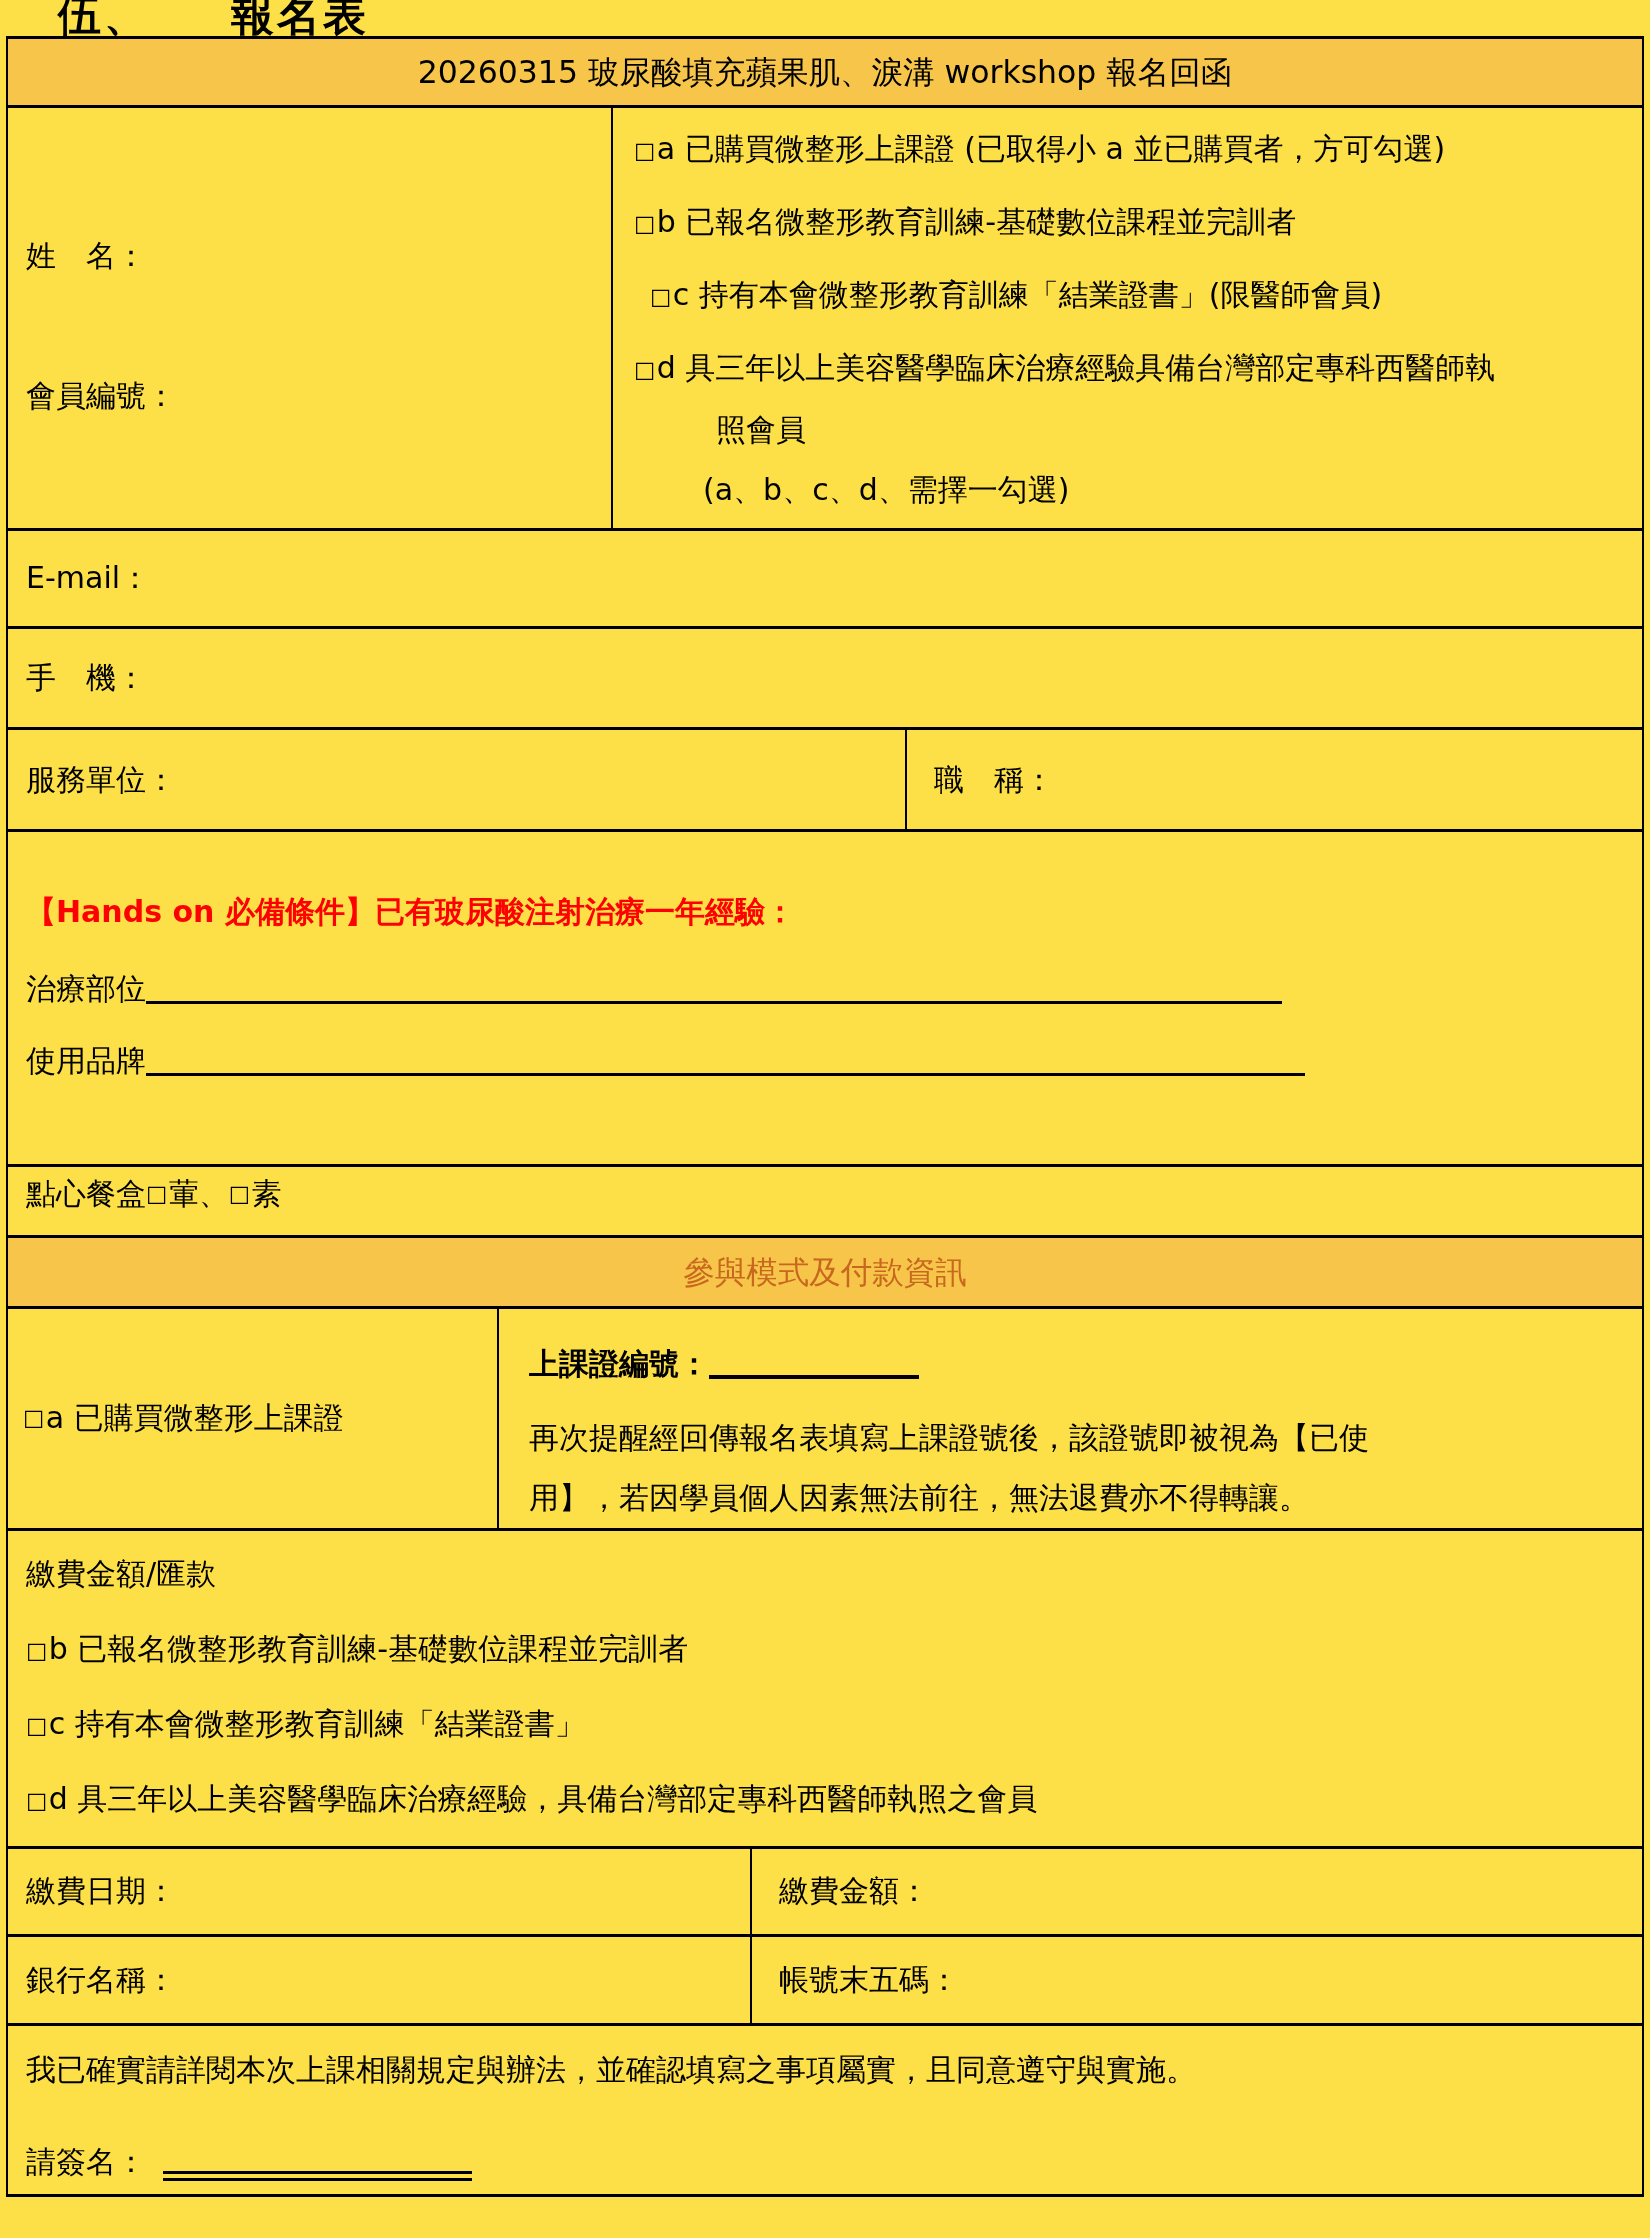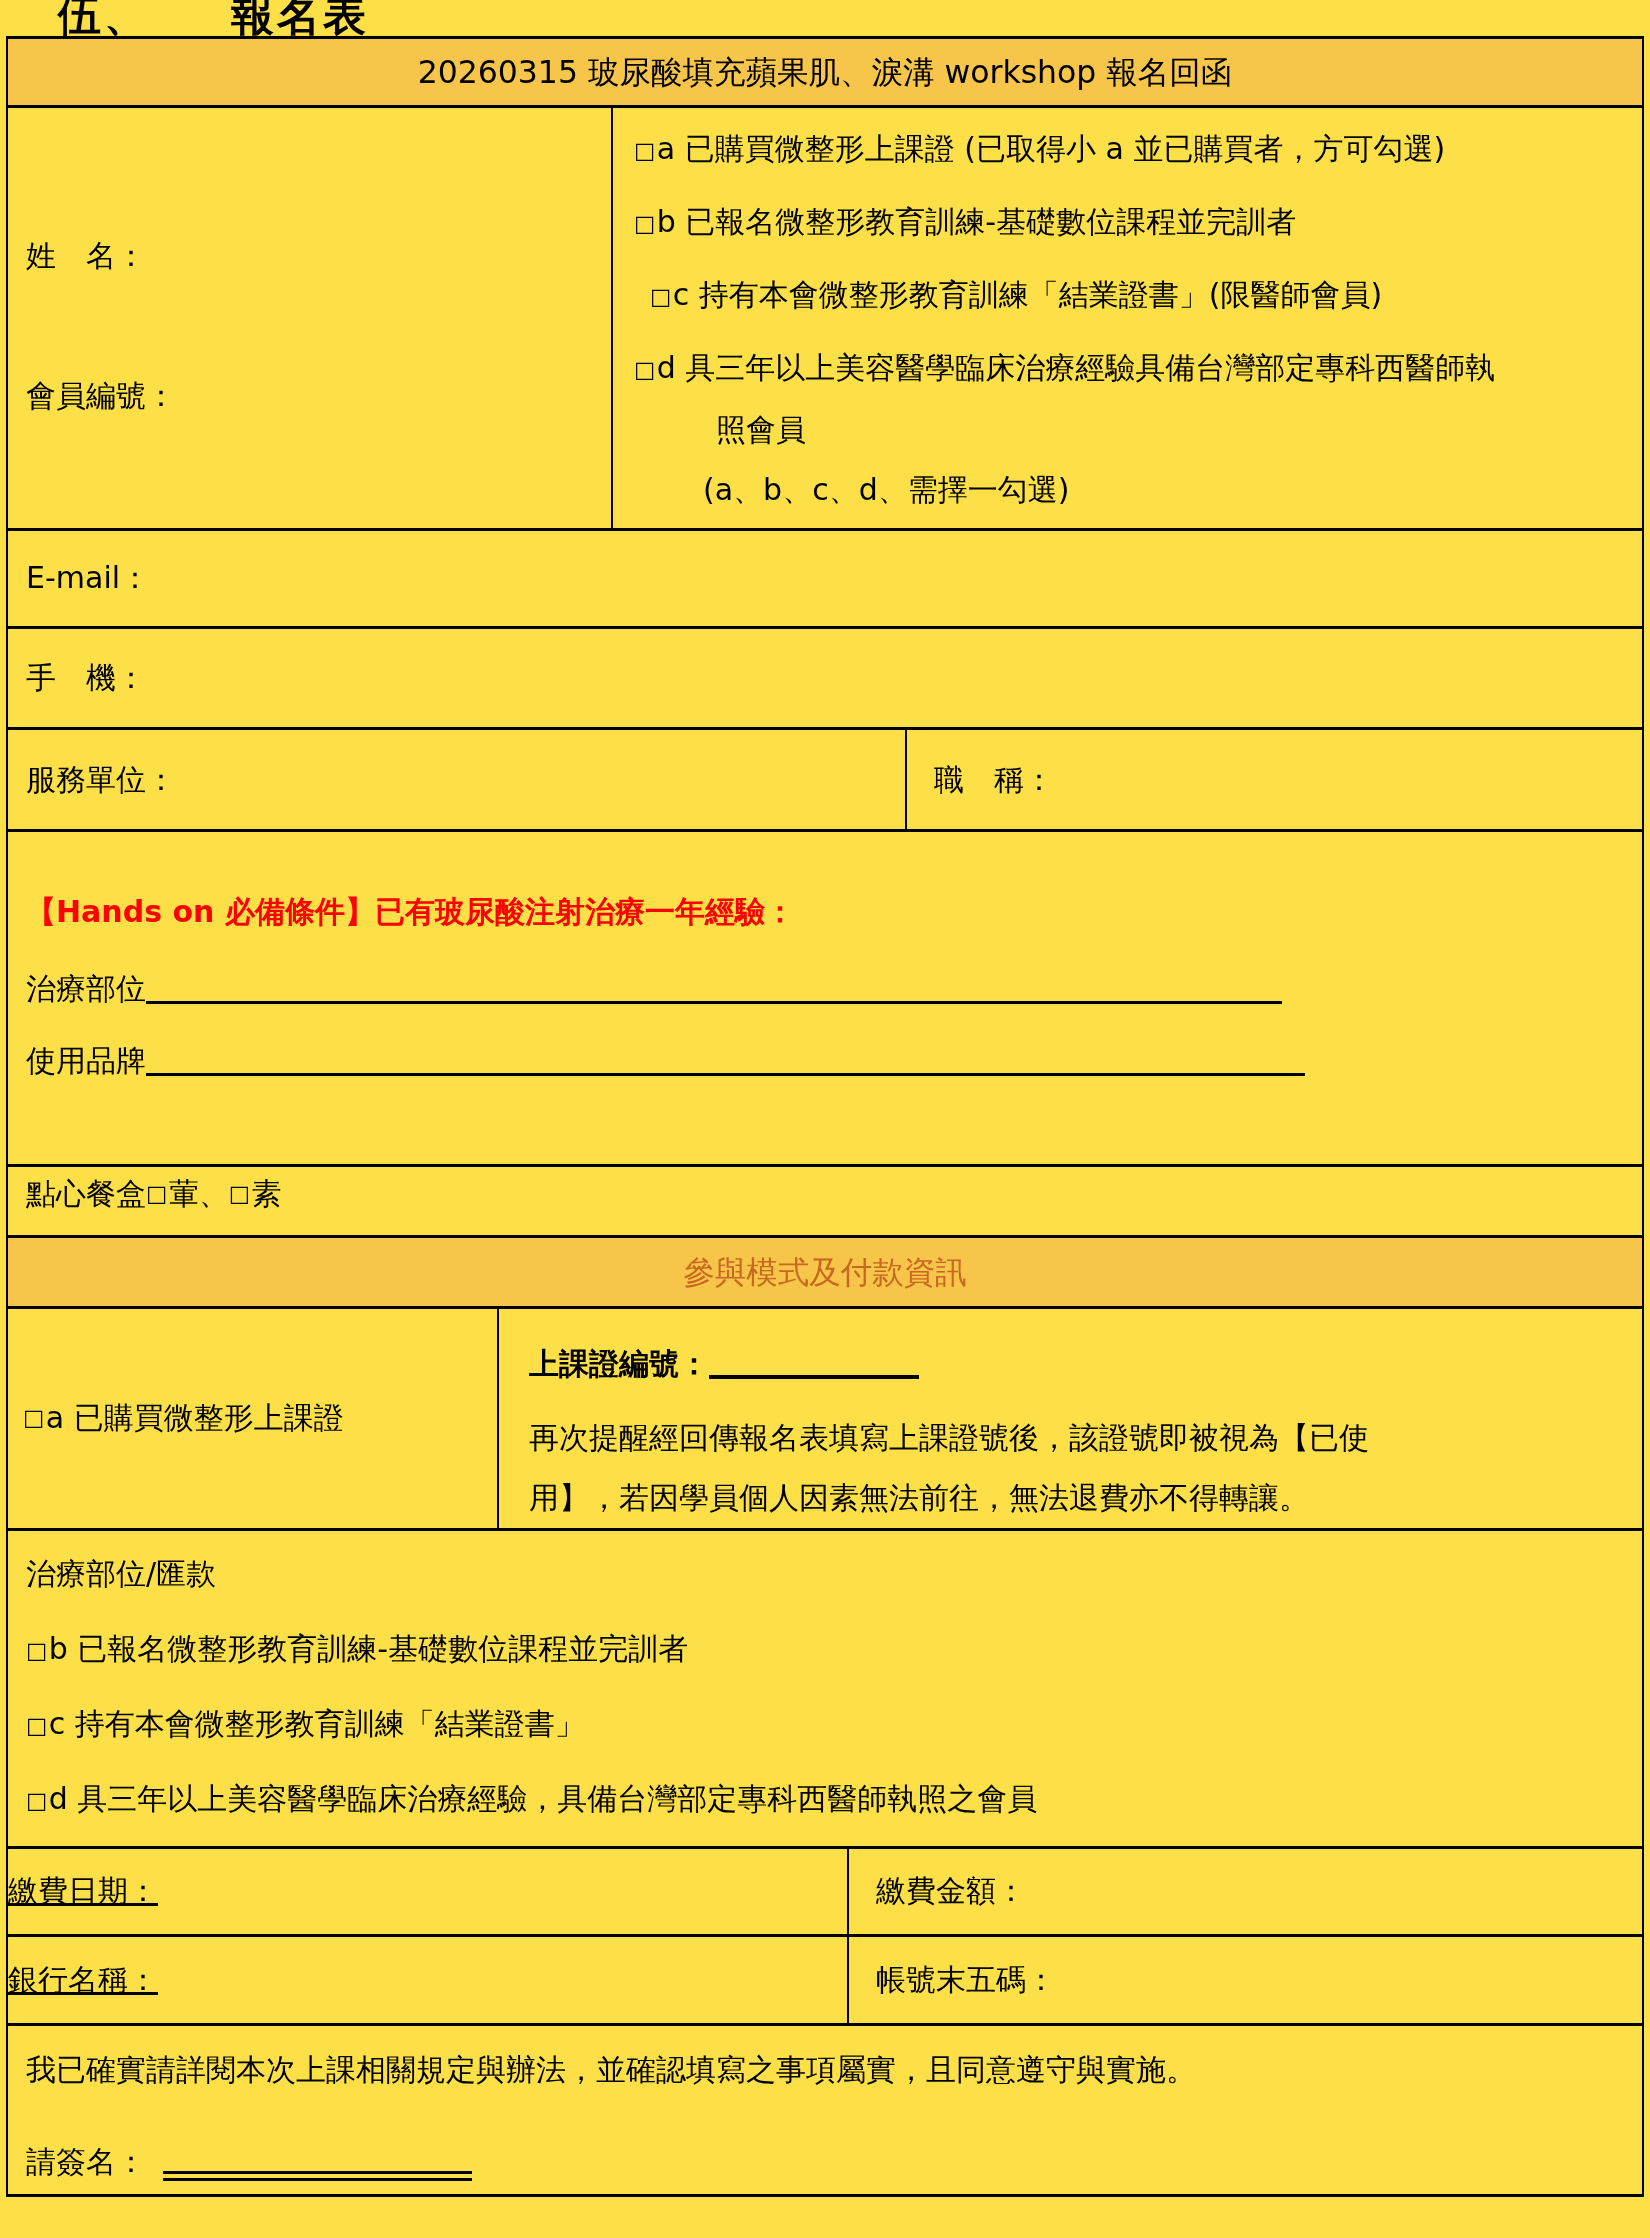--- a/index.html
+++ b/index.html
@@ -55,21 +55,21 @@
 
   .paya-row{height:222px;}
   .paya-left{width:491px;display:flex;align-items:center;padding-left:15px;}
   .paya-right{flex:1;}
   .cert-label{font-weight:700;}
   .line-cert{width:210px;border-bottom-width:4.5px;}
 
   .options-row{height:319px;display:block;}
   .paydate-row{height:88px;}
   .bank-row{height:90px;}
-  .half-left{width:841px;display:flex;align-items:center;text-decoration:underline;}
+  .half-left{width:744px;display:flex;align-items:center;padding-left:18px;}
   .half-right{flex:1;display:flex;align-items:center;padding-left:27px;}
 
   .agree-row{height:168px;display:block;}
   .sig-line{display:inline-block;width:309px;height:0;border-bottom:10.5px double #000;
     vertical-align:-9px;margin-left:16.5px;}
 
   .cb{font-size:22.5px;display:inline-block;transform:translateY(-1.5px);margin-right:1.5px;}
 </style>
 </head>
 <body>
@@ -156,21 +156,21 @@
       <div class="cell paya-right">
         <div class="abs" style="top:37px;left:30px;">
           <span class="cert-label">上課證編號：</span><span class="blank-line line-cert"></span>
         </div>
         <div class="abs" style="top:111px;left:30px;">再次提醒經回傳報名表填寫上課證號後，該證號即被視為【已使</div>
         <div class="abs" style="top:171px;left:30px;">用】，若因學員個人因素無法前往，無法退費亦不得轉讓。</div>
       </div>
     </div>
 
     <div class="row options-row">
-      <div class="abs" style="top:25.5px;left:18px;">治療部位/匯款</div>
+      <div class="abs" style="top:25.5px;left:18px;">繳費金額/匯款</div>
       <div class="abs" style="top:100px;left:18px;">
         <span class="cb">□</span><span>b 已報名微整形教育訓練-基礎數位課程並完訓者</span>
       </div>
       <div class="abs" style="top:175px;left:18px;">
         <span class="cb">□</span><span>c 持有本會微整形教育訓練「結業證書」</span>
       </div>
       <div class="abs" style="top:250px;left:18px;">
         <span class="cb">□</span><span>d 具三年以上美容醫學臨床治療經驗，具備台灣部定專科西醫師執照之會員</span>
       </div>
     </div>

